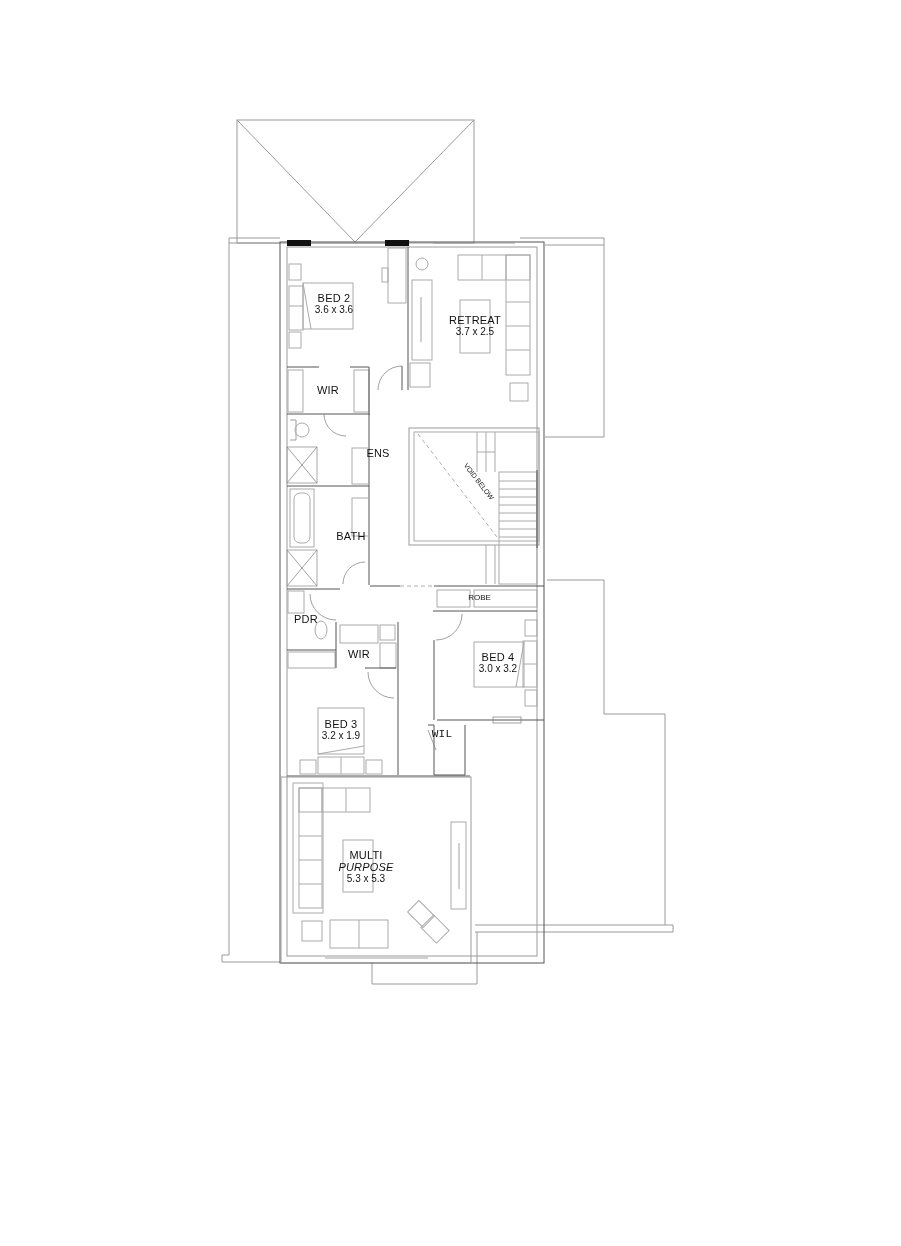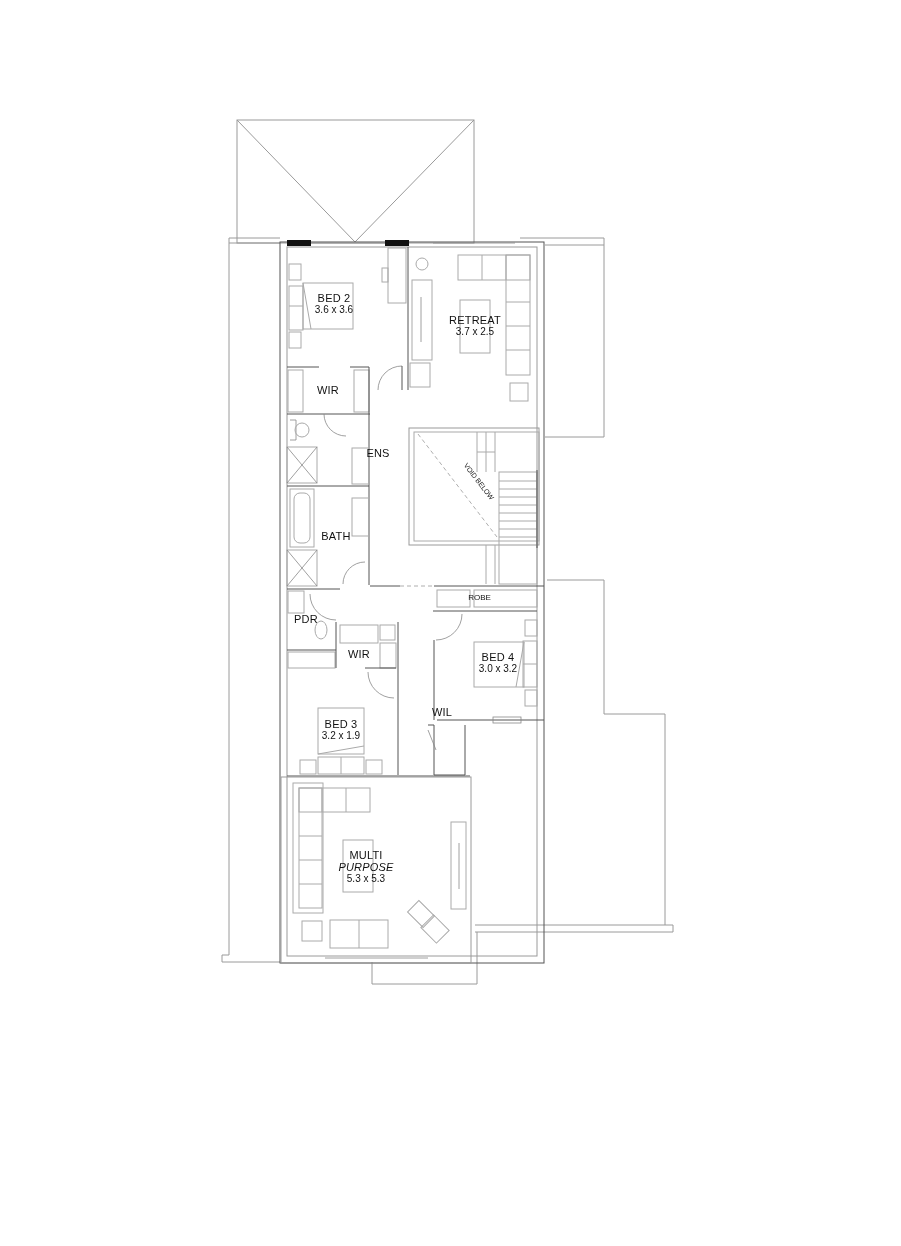--- a/index.html
+++ b/index.html
@@ -191,31 +191,31 @@
 <div class="lbl" style="left:306px;top:292px;width:56px;text-align:center;">
   <div class="rn">BED 2</div>
   <div class="rd">3.6 x 3.6</div>
 </div>
 <div class="lbl" style="left:445px;top:314px;width:60px;">
   <div class="rn">RETREAT</div>
   <div class="rd">3.7 x 2.5</div>
 </div>
 <div class="lbl rn" style="left:313px;top:384px;width:30px;">WIR</div>
 <div class="lbl rn" style="left:332px;top:447px;width:30px;margin-left:31px;">ENS</div>
-<div class="lbl rn" style="left:319px;top:530px;width:34px;">BATH</div>
+<div class="lbl rn" style="left:334px;top:530px;width:34px;">BATH</div>
 <div class="lbl rn" style="left:291px;top:613px;width:30px;">PDR</div>
 <div class="lbl rn" style="left:344px;top:648px;width:30px;">WIR</div>
 <div class="lbl" style="left:313px;top:718px;width:56px;">
   <div class="rn">BED 3</div>
   <div class="rd">3.2 x 1.9</div>
 </div>
 <div class="lbl" style="left:470px;top:651px;width:56px;">
   <div class="rn">BED 4</div>
   <div class="rd">3.0 x 3.2</div>
 </div>
-<div class="lbl rn" style="left:430px;top:706px;width:24px;">WIL</div>
+<div class="lbl rn" style="left:430px;top:728px;width:24px;font-family:Liberation Mono, monospace;">WIL</div>
 <div class="lbl rs" style="left:448px;top:593px;width:63px;">ROBE</div>
 <div class="lbl rs" style="left:444px;top:478px;width:70px;transform:rotate(52deg);font-size:7px;">VOID BELOW</div>
 <div class="lbl" style="left:336px;top:849px;width:60px;">
   <div class="rn" style="line-height:12px;">MULTI</div>
   <div class="rn" style="line-height:12px;font-style:italic;">PURPOSE</div>
   <div class="rd">5.3 x 5.3</div>
 </div>
 
 </body></html>

